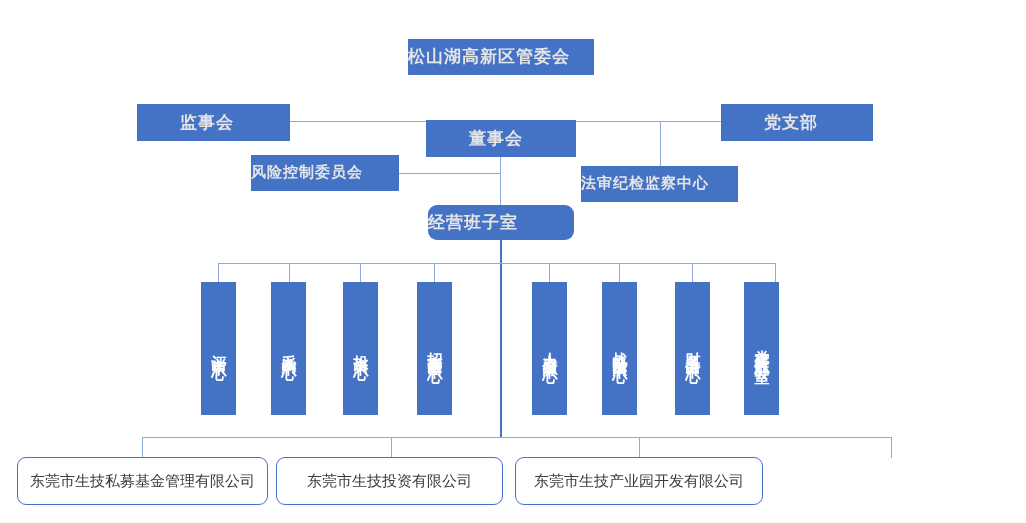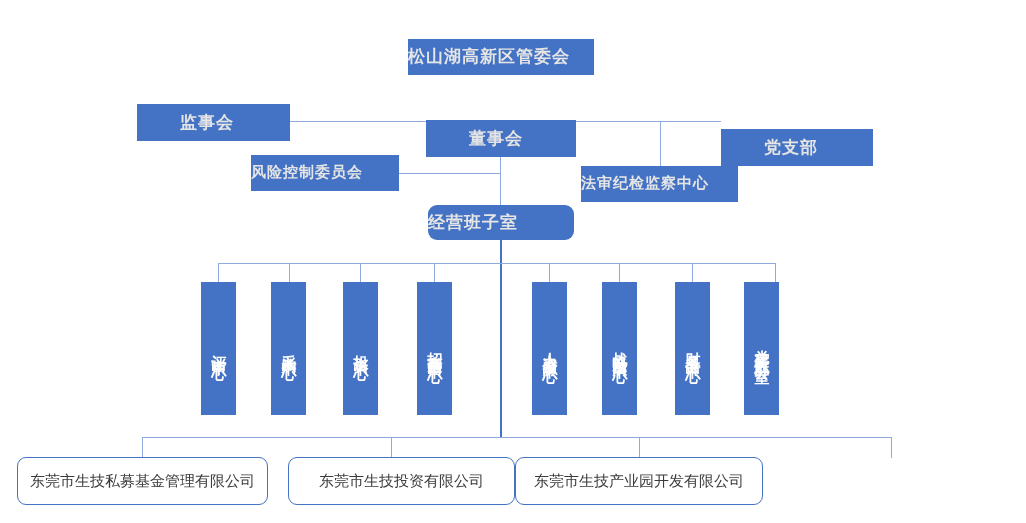--- a/index.html
+++ b/index.html
@@ -119,21 +119,21 @@
   </div>
 
   <div class="node lvl1" style="left:137px; top:104px; width:153px; height:37px;">
     <span>监事会</span>
   </div>
 
   <div class="node lvl1" style="left:426px; top:120px; width:150px; height:37px;">
     <span>董事会</span>
   </div>
 
-  <div class="node lvl1" style="left:721px; top:104px; width:152px; height:37px;margin-top:25px;">
+  <div class="node lvl1" style="left:721px; top:104px; width:152px; height:37px;">
     <span>党支部</span>
   </div>
 
   <div class="node lvl2" style="left:581px; top:166px; width:157px; height:36px;">
     <span>法审纪检监察中心</span>
   </div>
 
   <div class="node lvl2" style="left:251px; top:155px; width:148px; height:36px;">
     <span>风险控制委员会</span>
   </div>
@@ -171,21 +171,21 @@
   </div>
 
   <div class="dept" style="left:744px; top:282px; width:35px; height:133px;">
     <span>党建行政办公室</span>
   </div>
 
   <div class="sub" style="left:17px; top:457px; width:251px; height:48px;">
     <span>东莞市生技私募基金管理有限公司</span>
   </div>
 
-  <div class="sub" style="left:288px; top:457px; width:227px; height:48px;">
+  <div class="sub" style="left:276px; top:457px; width:227px; height:48px;">
     <span>东莞市生技投资有限公司</span>
   </div>
 
   <div class="sub" style="left:515px; top:457px; width:248px; height:48px;">
     <span>东莞市生技产业园开发有限公司</span>
   </div>
 
 
 </div>
 

